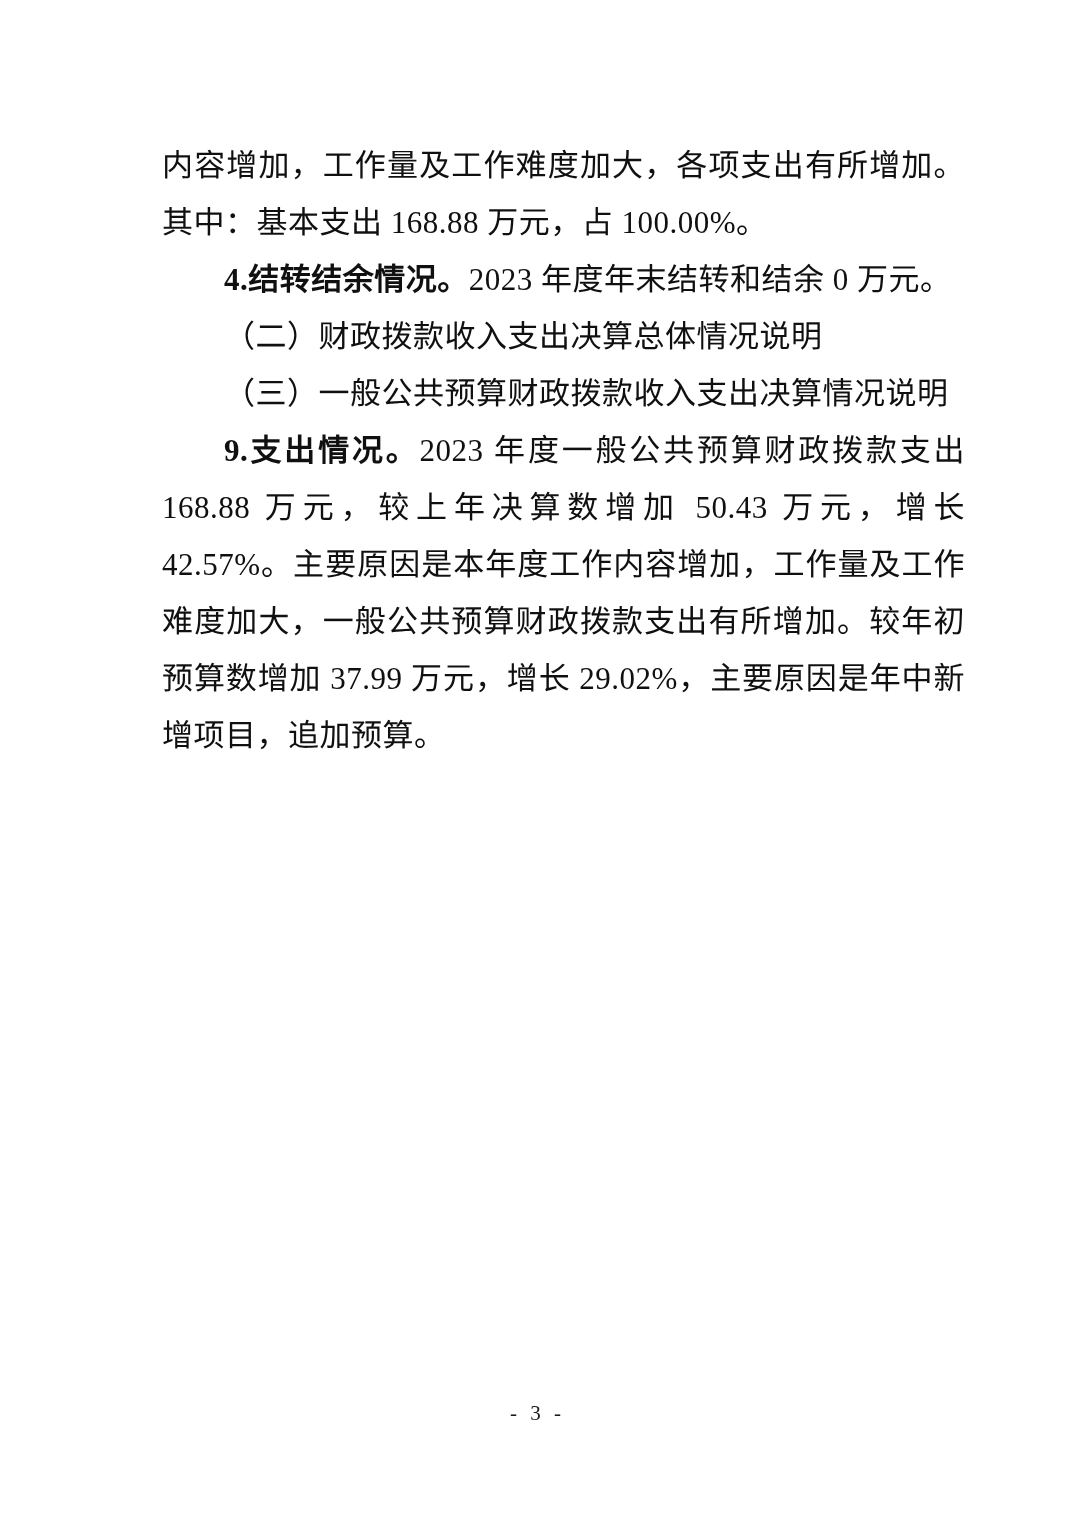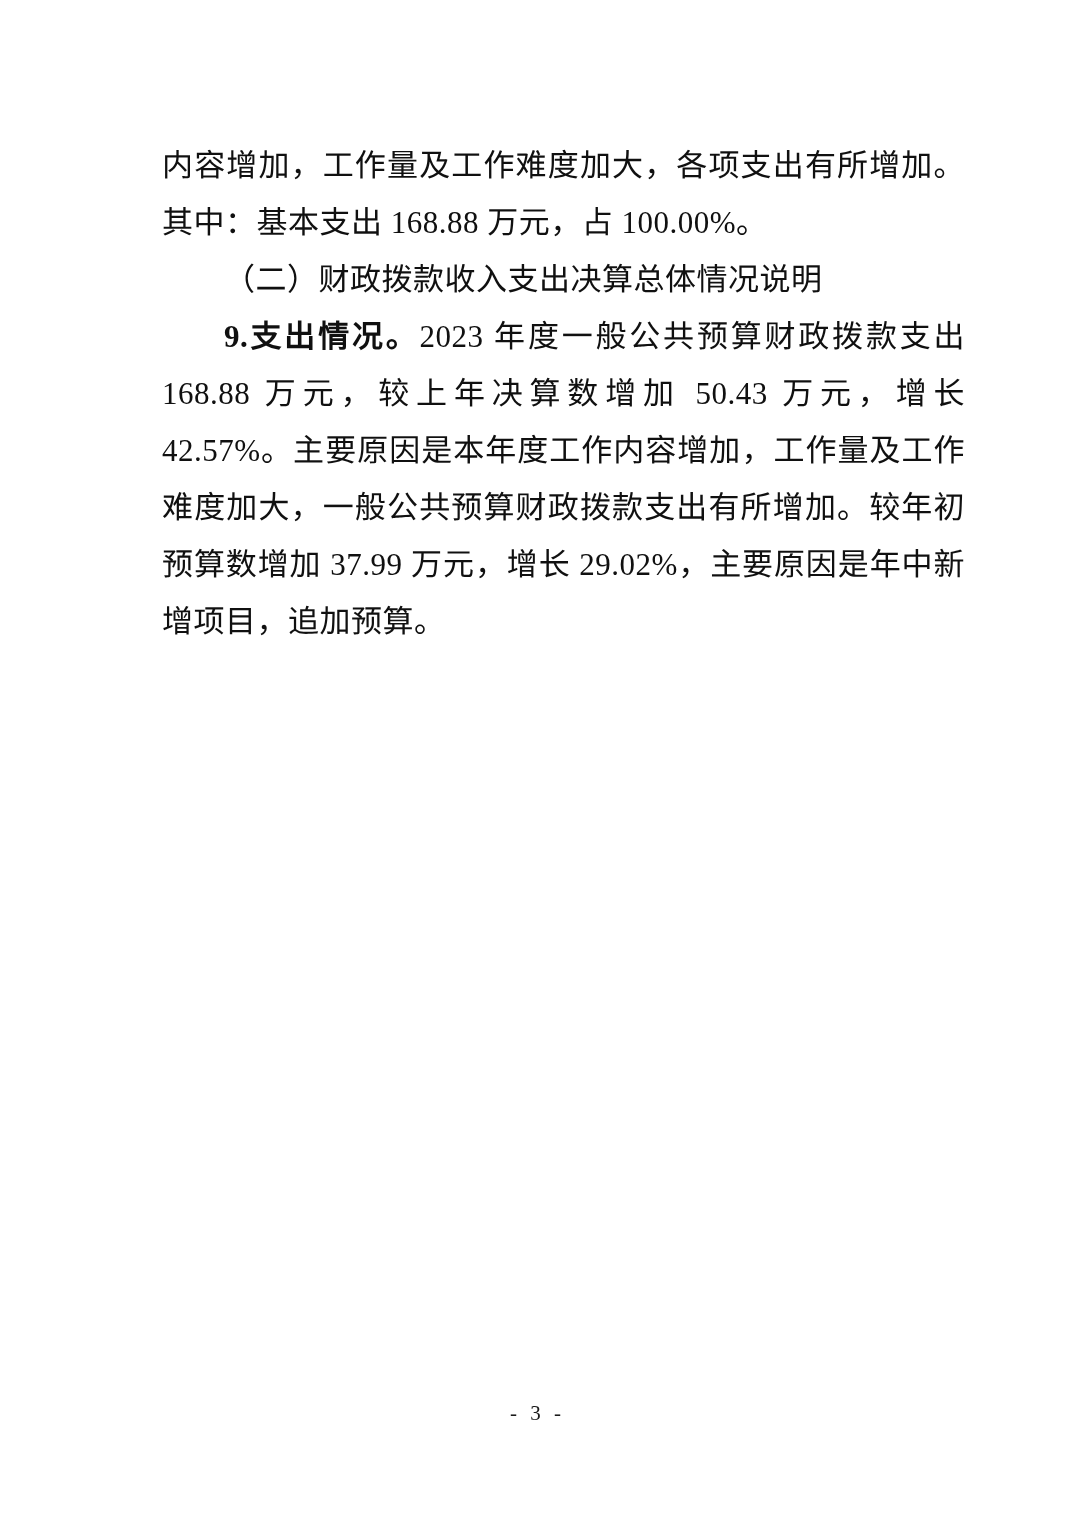--- a/index.html
+++ b/index.html
@@ -52,24 +52,26 @@
   }
 </style>
 </head>
 <body>
 
 <div class="page">
   <div class="doc-body">
 
     <p class="para"><span>内容增加，工作量及工作难度加大，各项支出有所增加。其中：基本支出 168.88 万元，占 100.00%。</span></p>
 
+    <p class="para indent"><span class="lead">4.结转结余情况。</span><span>2023 年度年末结转和结余 0 万元。</span></p>
 
     <h3 class="indent">（二）财政拨款收入支出决算总体情况说明</h3>
 
 
+    <h3 class="indent">（三）一般公共预算财政拨款收入支出决算情况说明</h3>
 
 
     <p class="para indent"><span class="lead">9.支出情况。</span><span>2023 年度一般公共预算财政拨款支出 168.88 万元，较上年决算数增加 50.43 万元，增长 42.57%。主要原因是本年度工作内容增加，工作量及工作难度加大，一般公共预算财政拨款支出有所增加。较年初预算数增加 37.99 万元，增长 29.02%，主要原因是年中新增项目，追加预算。</span></p>
 
   </div>
 
   <div class="page-footer">- 3 -</div>
 </div>
 
 </body></html>

